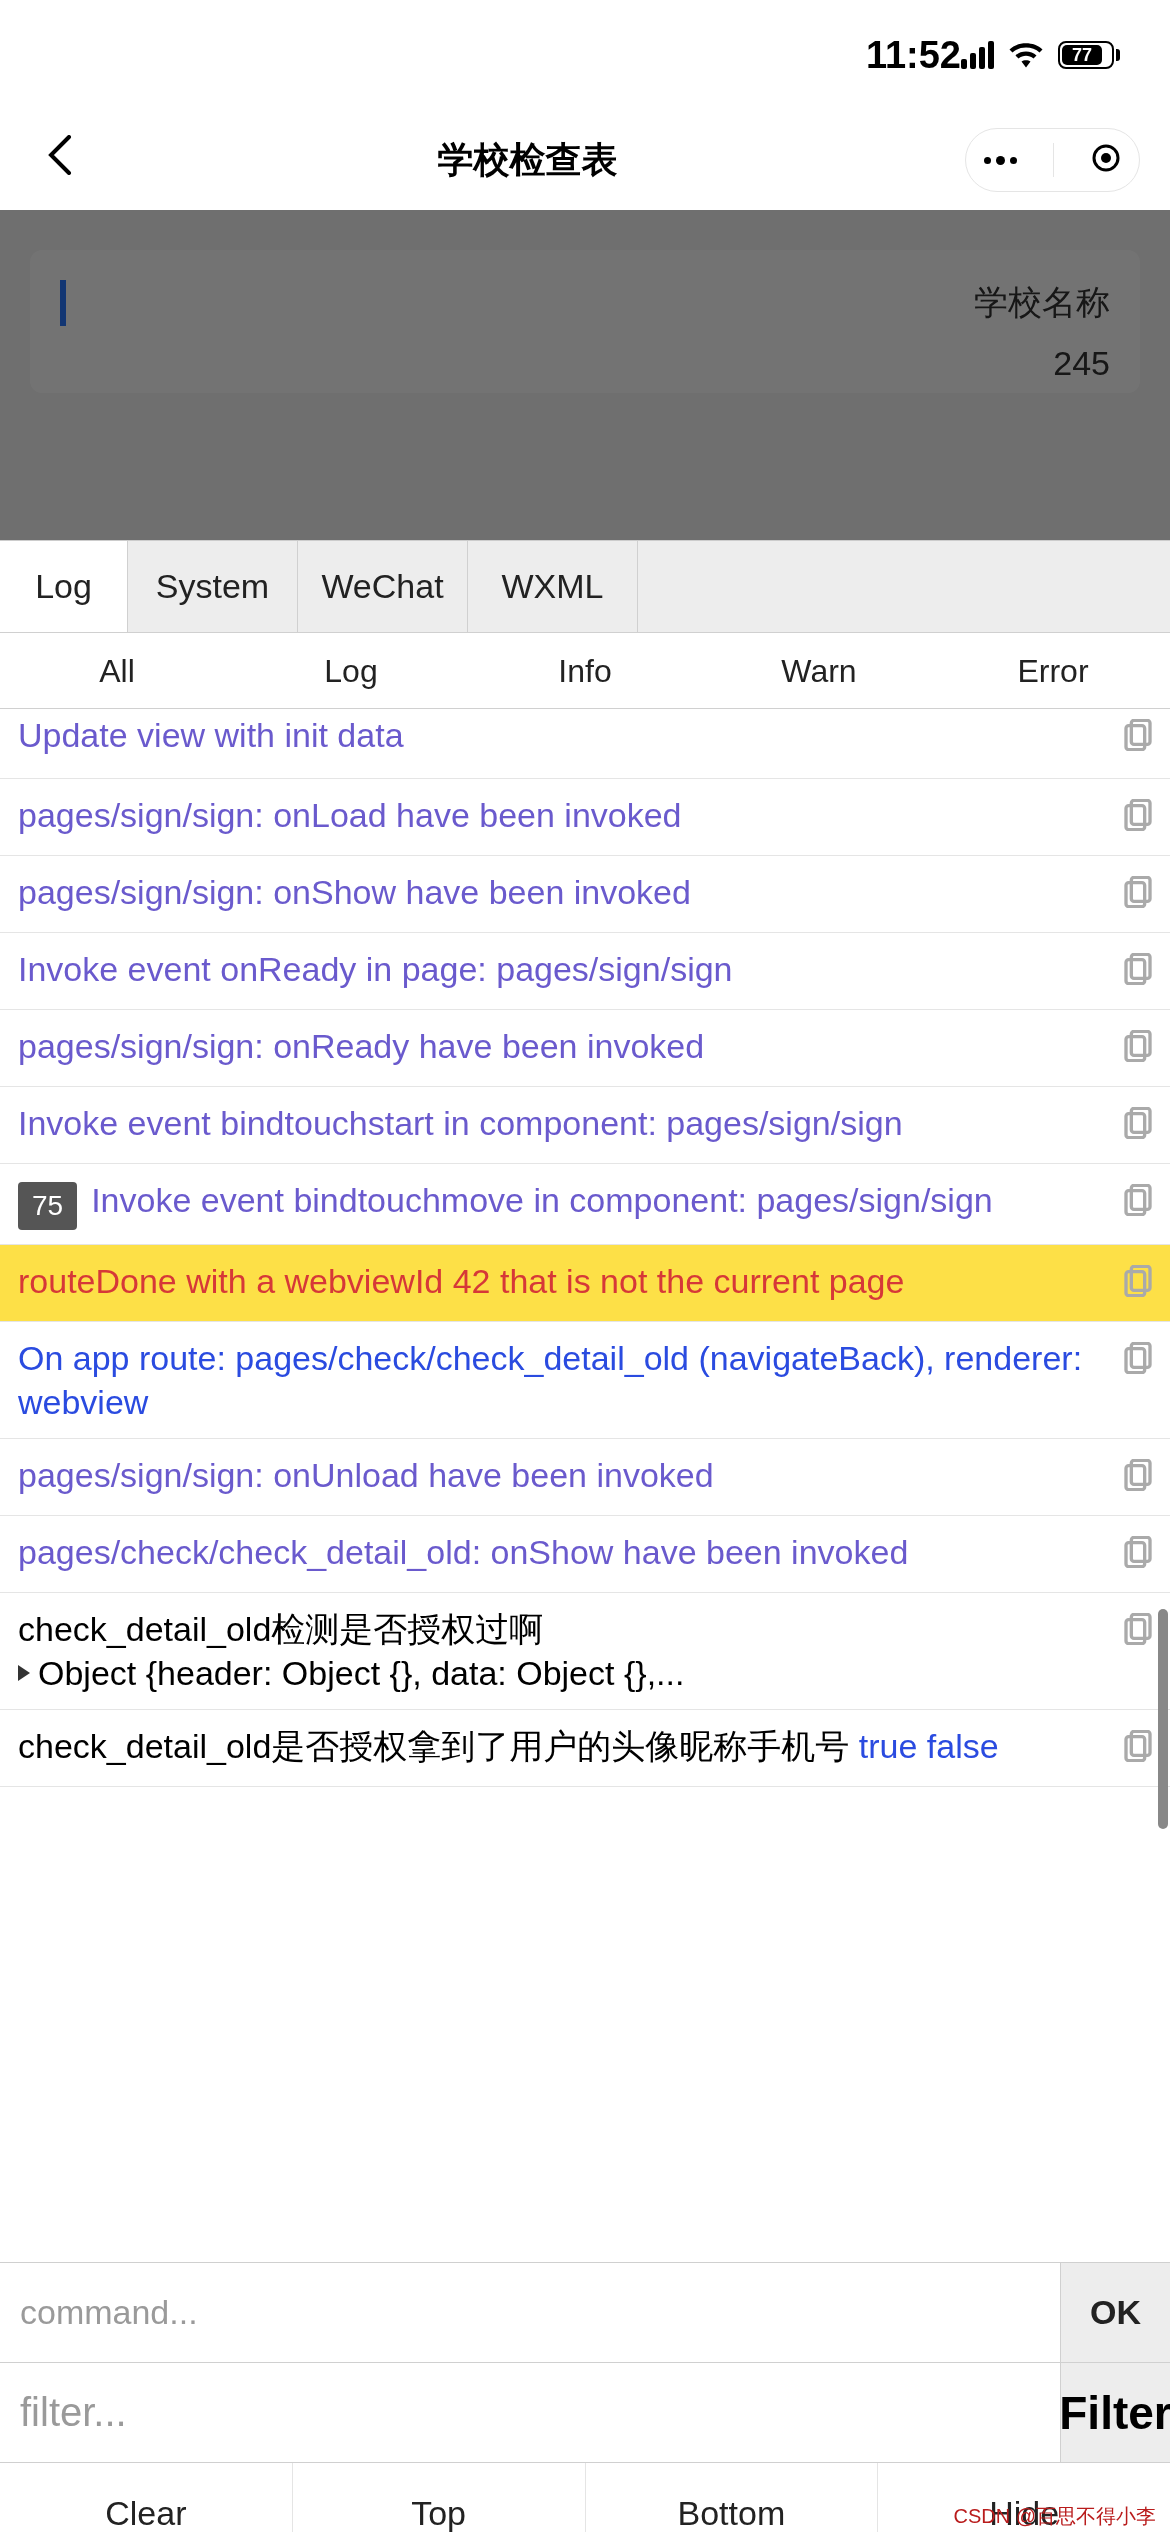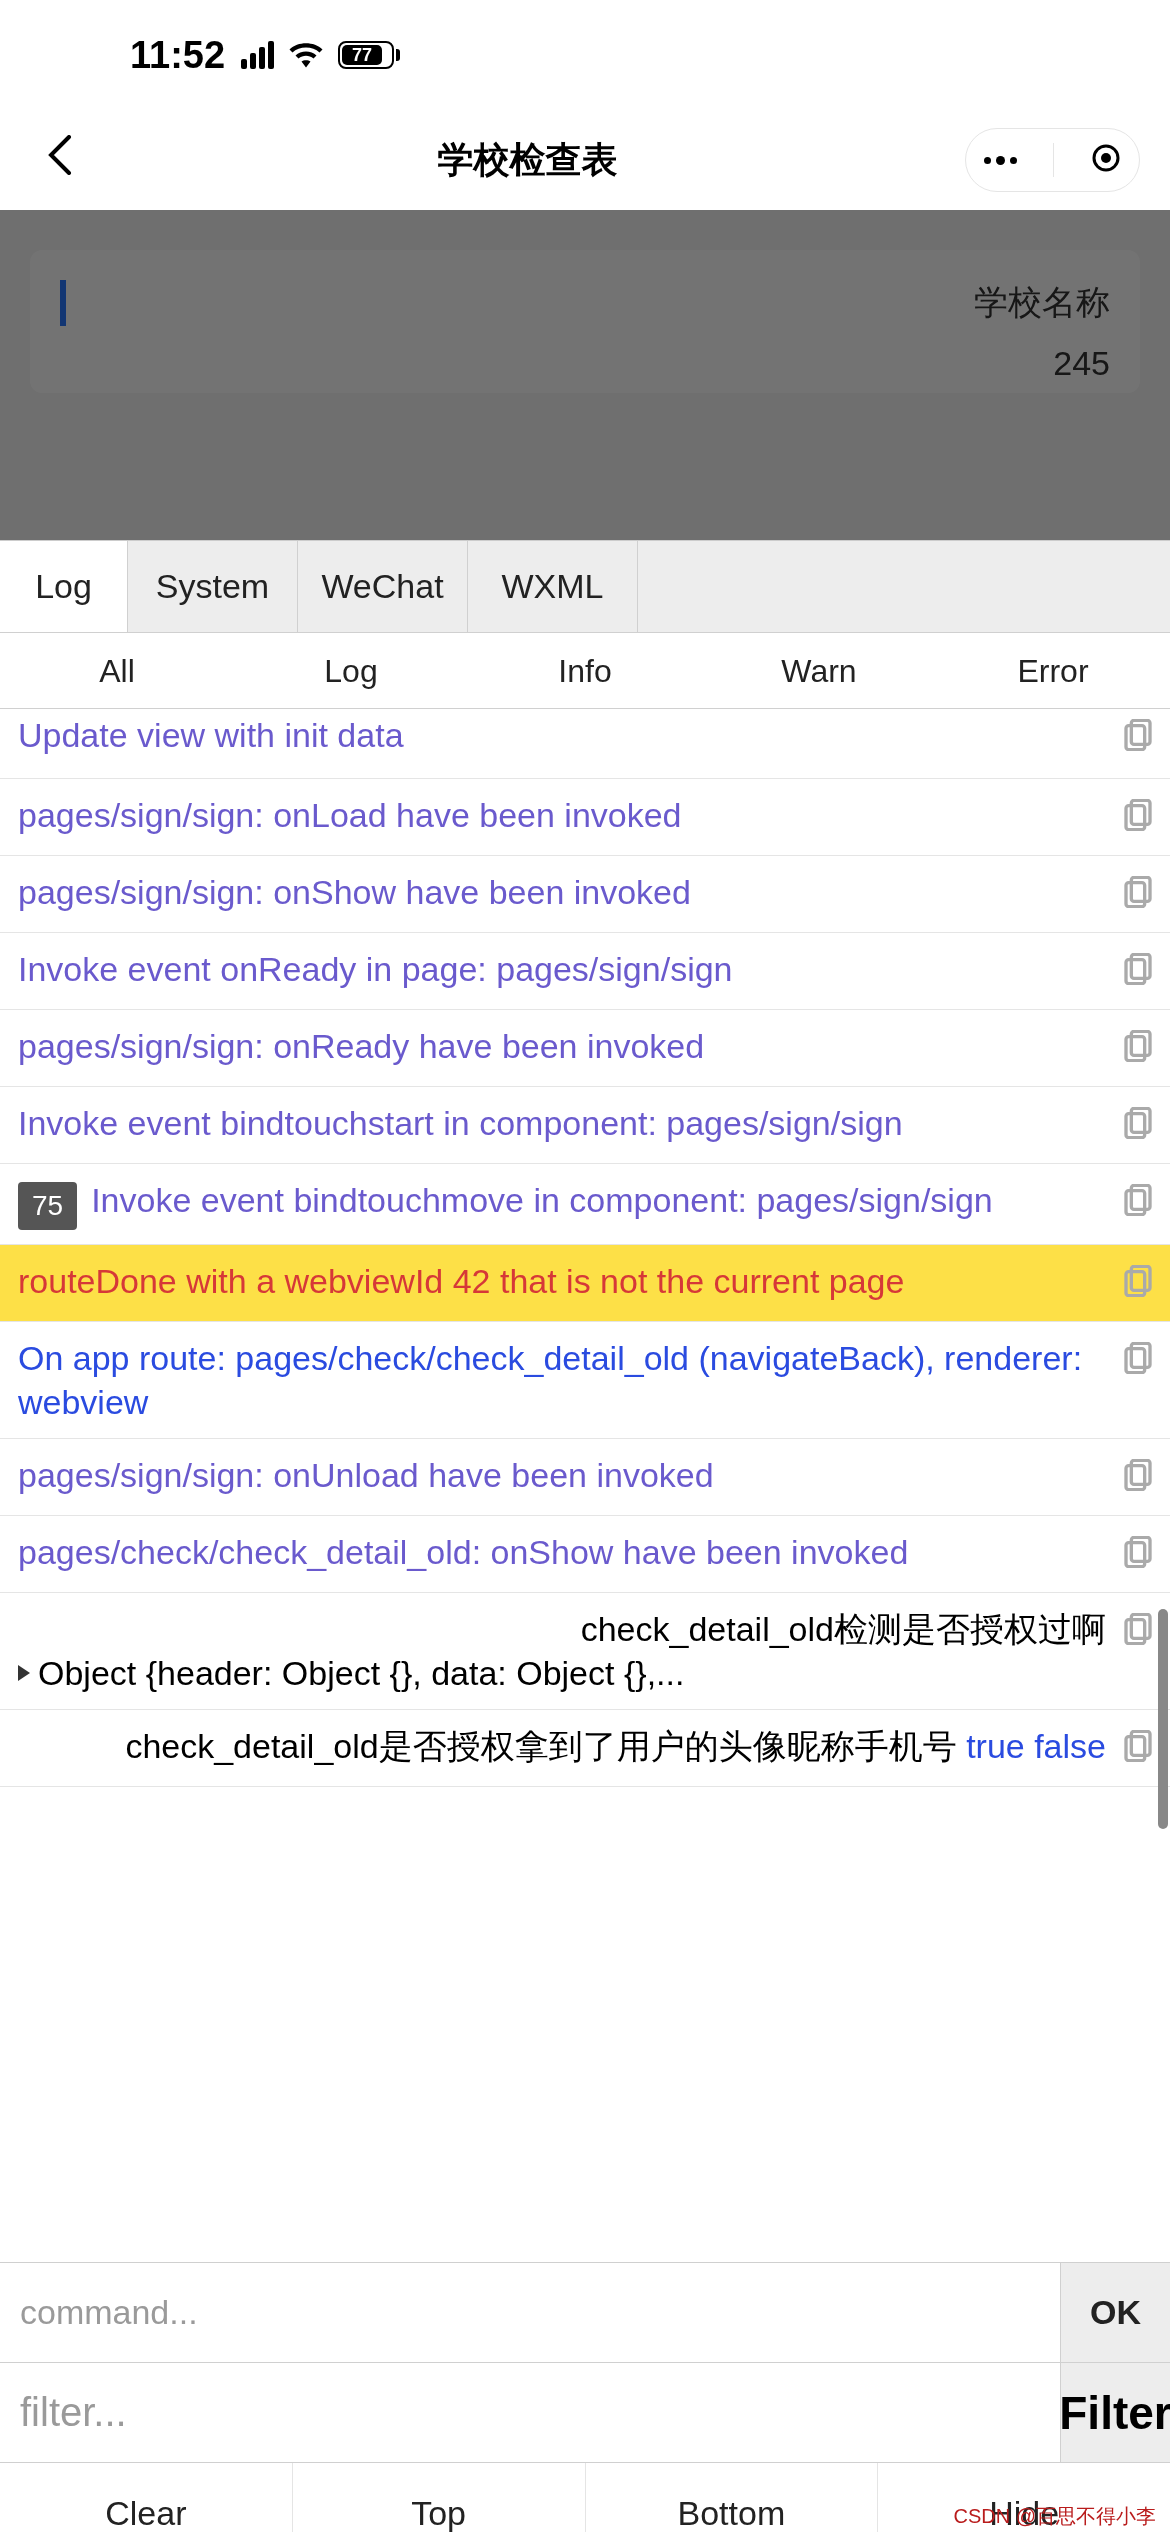--- a/index.html
+++ b/index.html
@@ -1,19 +1,19 @@
 <!DOCTYPE html>
 <html><head>
 <meta charset="utf-8">
 <style>
   * { margin: 0; padding: 0; box-sizing: border-box; font-family: -apple-system, "PingFang SC", "Helvetica Neue", Arial, sans-serif; }
   html, body { width: 1170px; height: 2532px; background: #fff; overflow: hidden; }
 
   
-  .status-bar { height: 110px; display: flex; align-items: center; justify-content: flex-start; padding: 0 50px 0 130px; font-weight: 700; font-size: 38px; gap: 16px; }
+  .status-bar { height: 110px; display: flex; align-items: center; justify-content: flex-end; padding: 0 50px 0 130px; font-weight: 700; font-size: 38px; }
   .status-right { display: flex; align-items: center; gap: 14px; }
   .signal-icon { display: flex; align-items: flex-end; gap: 3px; }
   .signal-icon span { width: 6px; background: #000; border-radius: 2px; display: block; }
   .signal-icon span:nth-child(1){height:10px;} .signal-icon span:nth-child(2){height:16px;}
   .signal-icon span:nth-child(3){height:22px;} .signal-icon span:nth-child(4){height:28px;}
   .wifi-icon svg { width: 36px; height: 28px; }
   .battery { display: flex; align-items: center; }
   .battery-body { width: 56px; height: 28px; border: 2px solid #000; border-radius: 8px; position: relative; }
   .battery-fill { position: absolute; left: 2px; top: 2px; bottom: 2px; width: 77%; background: #000; border-radius: 5px; display:flex; align-items:center; justify-content:center; color:#fff; font-size:18px; font-weight:700;}
   .battery-cap { width: 4px; height: 12px; background: #000; border-radius: 0 3px 3px 0; margin-left: 2px; }
@@ -46,21 +46,21 @@
   .vc-sub-tabs { display: flex; height: 76px; border-bottom: 1px solid #d0d0d0; }
   .vc-sub-tabs .stab { flex: 1; text-align: center; font-size: 32px; color: #222; line-height: 76px; }
 
   .vc-logs { flex: 1; overflow: hidden; position: relative; }
   .log-row { display: flex; align-items: flex-start; padding: 14px 18px; border-bottom: 1px solid #e5e5e5; font-size: 34px; line-height: 44px; min-height: 70px; }
   .log-row .txt { flex: 1; padding-right: 10px; word-break: break-word; }
   .log-row .copy { flex-shrink: 0; margin-left: 8px; margin-top:4px; }
   .log-row .copy svg { width: 28px; height: 32px; stroke: #aaa; fill: none; stroke-width: 2.5; }
   .c-purple { color: #6a5acd; }
   .c-blue { color: #2a4be0; }
-  .c-black { color: #000; text-align: right; }
+  .c-black { color: #000; }
   .row-warn { background: #fde047; }
   .row-warn .txt { color: #d63838; }
   .count-badge { background: #555; color: #fff; border-radius: 4px; padding: 2px 14px; font-size: 28px; margin-right: 14px; align-self: flex-start; margin-top: 4px;}
   .obj-line { display:flex; align-items:center;}
   .tri { display:inline-block; width:0; height:0; border-top:8px solid transparent; border-bottom:8px solid transparent; border-left:12px solid #333; margin-right:8px;}
   .kw { color: #2a4be0; }
 
   .vc-scrollbar { position: absolute; right: 2px; top: 900px; width: 10px; height: 220px; background: #888; border-radius: 5px; }
 
   .vc-cmd { display: flex; border-top: 1px solid #d0d0d0; height: 100px; }

